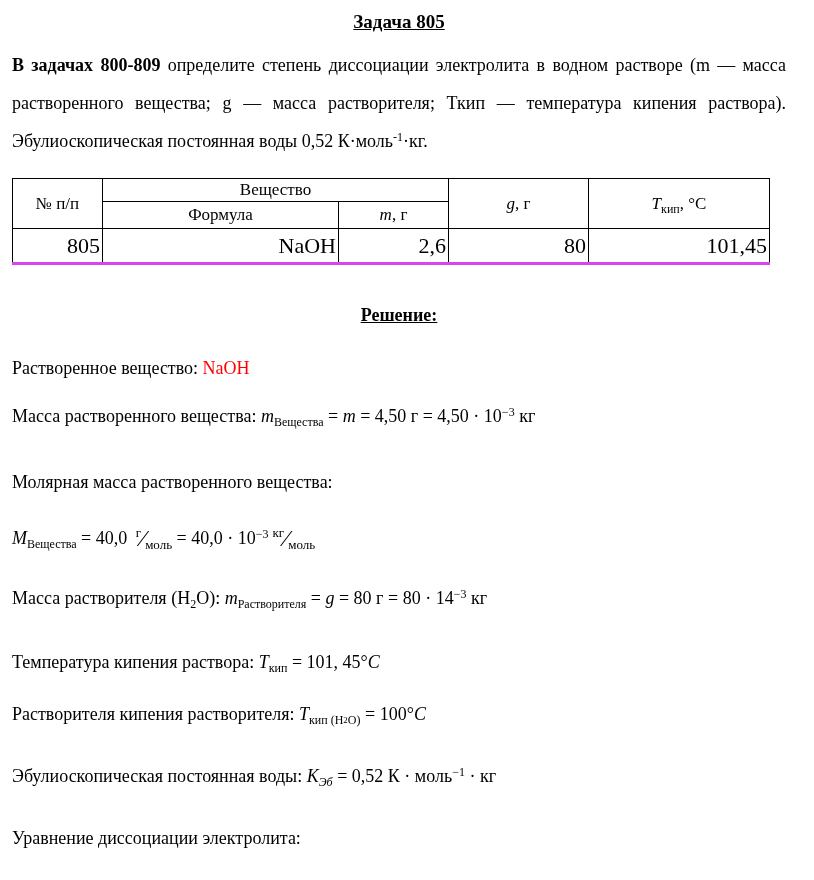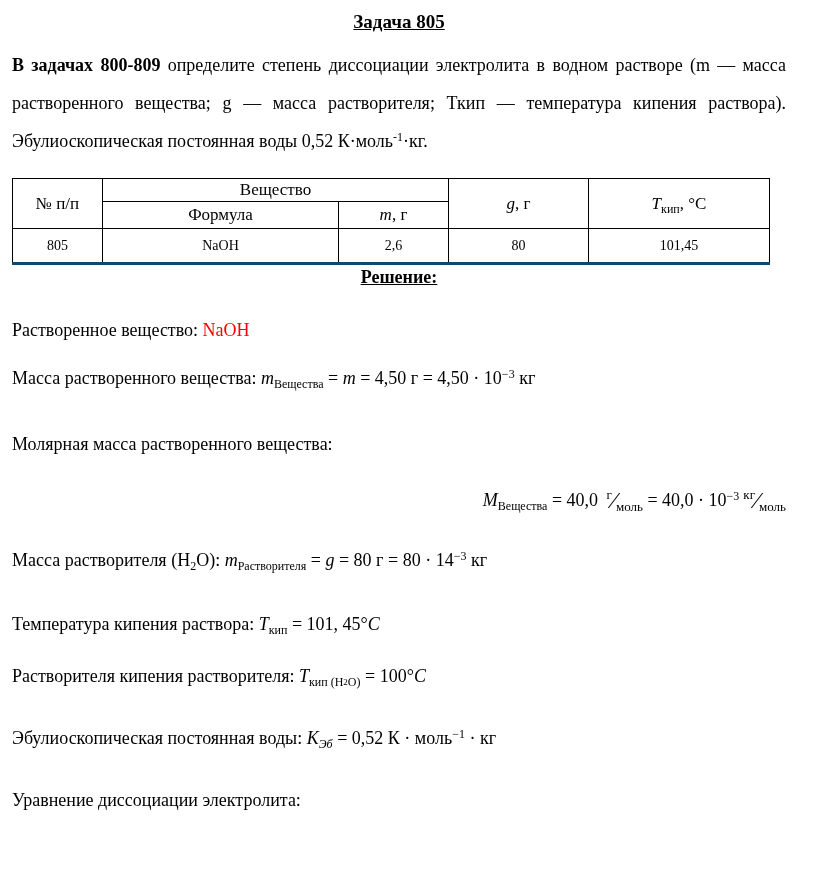--- a/index.html
+++ b/index.html
@@ -6,29 +6,29 @@
   body{width:814px;height:880px;overflow:hidden;background:#ffffff;color:#000000;font-family:"Liberation Serif",serif;}
   .page{padding:10px 28px 0 12px;}
   .doc-title{font-size:19px;font-weight:bold;text-decoration:underline;text-align:center;line-height:24px;}
   .intro{margin-top:12px;font-size:18px;line-height:38px;text-align:justify;}
   .lead{font-weight:bold;}
   .sup-small{font-size:12px;vertical-align:6px;line-height:0;}
   table.problems{border-collapse:collapse;table-layout:fixed;width:757px;margin-top:18px;}
   table.problems td{border:1px solid #000;text-align:center;vertical-align:middle;padding:0 2px;font-size:17px;}
   tr.hrow1 td{height:22px;}
   tr.hrow2 td{height:26px;}
-  tr.data-row td{height:33px;font-size:14px;border-bottom:3px solid #0c4a6e;}
+  tr.data-row td{height:33px;font-size:22px;border-bottom:3px solid #d946ef;text-align:right;}
   .mvar{font-style:italic;}
   .msub{font-size:12px;vertical-align:-4px;line-height:0;margin-top:7px;}
   .msub2{font-size:9px;vertical-align:-3px;line-height:0;}
   .mexp{font-size:12px;vertical-align:6px;line-height:0;}
-  .heading{font-size:18px;font-weight:bold;text-decoration:underline;text-align:center;line-height:24px;}
+  .heading{margin-top:38px;font-size:18px;font-weight:bold;text-decoration:underline;text-align:center;line-height:24px;}
   .sol-line{font-size:18px;line-height:26px;}
   .red{color:#ff0000;}
-  .center-formula{text-align:right;}
+  .center-formula{text-align:left;}
   .sfrac{white-space:nowrap;margin-left:4px;}
   .fnum{font-size:13px;vertical-align:7px;line-height:0;}
   .fsl{font-size:24px;font-style:italic;vertical-align:-2px;line-height:0;}
   .fden{font-size:13px;vertical-align:-5px;line-height:0;}
 </style>
 </head>
 <body>
 
 <div class="page">
 

